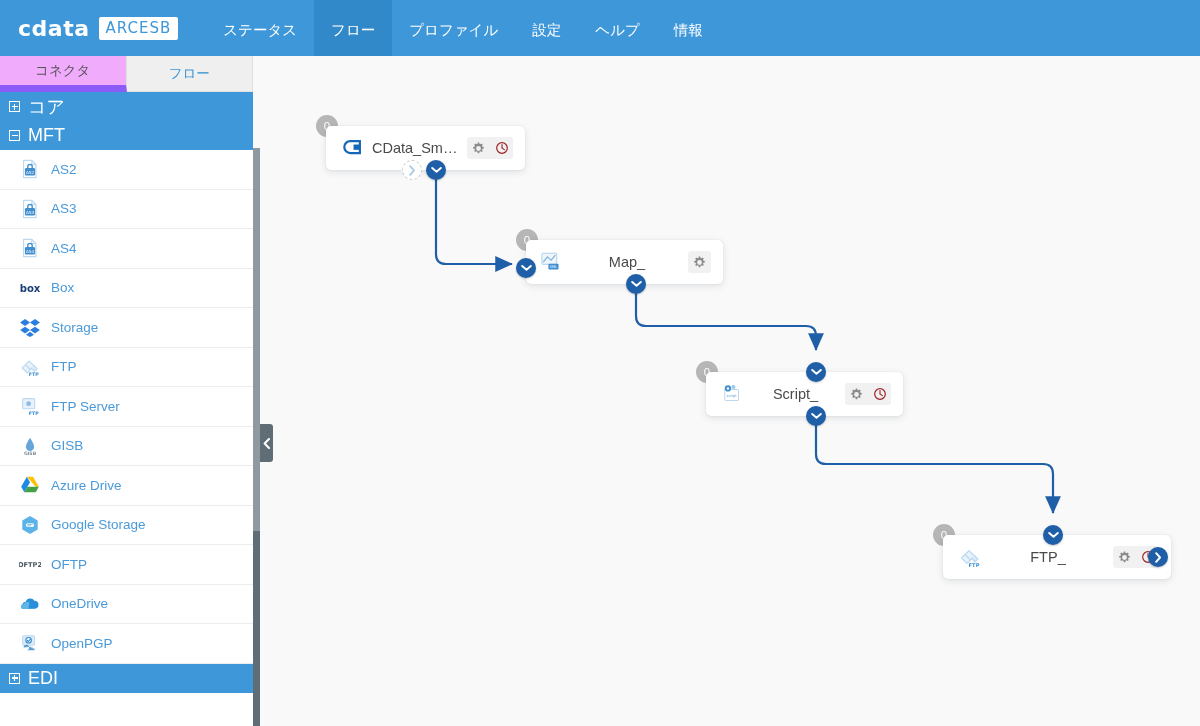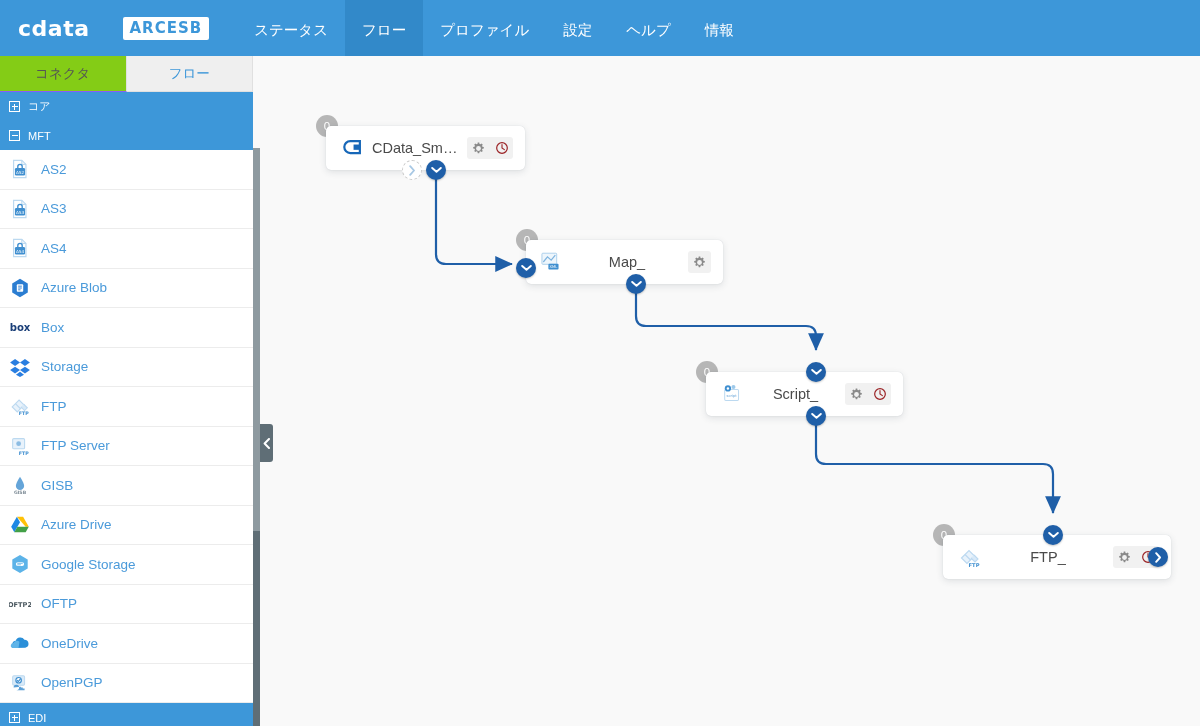--- a/index.html
+++ b/index.html
@@ -14,35 +14,35 @@
 
   
   .topbar {
     position: absolute; top: 0; left: 0;
     width: 1200px; height: 56px;
     background: #3d97d9;
     display: flex; align-items: center;
   }
   .brand {
     display: flex; align-items: center;
-    margin-left: 18px; margin-right: 28px; gap: 24px;
+    margin-left: 18px; margin-right: 28px;
   }
   .brand-cdata {
     color: #ffffff;
     font-size: 22px;
     font-weight: bold;
     letter-spacing: 0.5px;
     font-family: "DejaVu Sans", sans-serif;
   }
   .brand-badge {
     margin-left: 9px;
     background: #ffffff;
     color: #3d97d9;
     font-size: 15px;
-    font-weight: bold;
+    font-weight: normal;
     letter-spacing: 1px;
     padding: 2px 7px 3px 7px;
     border-radius: 2px;
     font-family: "DejaVu Sans", sans-serif;
   }
   .nav { display: flex; align-items: stretch; height: 56px; }
   .nav-item {
     display: flex; align-items: center;
     padding: 0 17px;
     color: #ffffff;
@@ -66,29 +66,29 @@
     flex: 1;
     display: flex; align-items: center; justify-content: center;
     font-size: 13.5px;
     color: #3d97d9;
     background: #efefef;
     border-right: 1px solid #e0e0e0;
     border-bottom: 1px solid #e0e0e0;
     cursor: pointer;
   }
   .side-tab.active {
-    background: #84cc16;
+    background: #f0abfc;
     color: #555555;
-    border-bottom: 1px solid #8b5cf6;
+    border-bottom: 7px solid #8b5cf6;
     font-family: Liberation Mono, monospace;
   }
   .group-header {
     background: #3d97d9;
     color: #ffffff;
-    font-size: 11px;
+    font-size: 18px;
     height: 29px;
     display: flex; align-items: center;
     padding-left: 9px;
     cursor: pointer;
   }
   .group-header .tree-icon {
     display: inline-block;
     width: 11px; height: 11px;
     border: 1.4px solid #ffffff;
     position: relative;
@@ -103,21 +103,21 @@
   .group-header .tree-icon.plus::after {
     content: ""; position: absolute;
     top: 1.5px; bottom: 1.5px; left: 3.8px;
     width: 1.4px; background: #ffffff;
   }
   .conn-list { }
   .conn-row {
     height: 39.5px;
     display: flex; align-items: center;
     border-bottom: 1px solid #ececec;
-    padding-left: 9px;
+    padding-left: 19px;
     cursor: pointer;
     background: #ffffff;
   }
   .conn-row .conn-label {
     font-size: 13.5px;
     color: #4a9ada;
     margin-left: 10px;
   }
   .conn-ico {
     width: 22px; height: 22px;
@@ -294,30 +294,20 @@
             <rect x="6.5" y="11" width="11" height="8" rx="1.4" fill="#3f8fd0"></rect>
             <path d="M9.6 11 v-1.6 a2.4 2.4 0 0 1 4.8 0 V11" fill="none" stroke="#3f8fd0" stroke-width="1.5"></path>
             <text x="12" y="17.4" font-size="4.6" fill="#ffffff" text-anchor="middle" font-family="DejaVu Sans, sans-serif">AS4</text>
           </svg>
         </span>
         <span class="conn-label">AS4</span>
       </div>
       <div class="conn-row">
         <span class="conn-ico">
           <svg width="22" height="22" viewBox="0 0 24 24">
-            <path d="M12 2 L20.5 7 V17 L12 22 L3.5 17 V7 Z" fill="#2b7dd1"></path>
-            <rect x="8.5" y="8" width="7" height="8" rx="1" fill="#ffffff"></rect>
-            <path d="M10 10h4M10 12h4M10 14h2.5" stroke="#2b7dd1" stroke-width="1"></path>
-          </svg>
-        </span>
-        <span class="conn-label">Azure Blob</span>
-      </div>
-      <div class="conn-row">
-        <span class="conn-ico">
-          <svg width="22" height="22" viewBox="0 0 24 24">
             <text x="12" y="16.5" font-size="11" font-weight="bold" fill="#1b3f78" text-anchor="middle" font-family="DejaVu Sans, sans-serif">box</text>
           </svg>
         </span>
         <span class="conn-label">Box</span>
       </div>
       <div class="conn-row">
         <span class="conn-ico">
           <svg width="22" height="22" viewBox="0 0 24 24">
             <path d="M6.6 3.2 L1.2 7 L6.6 10.8 L12 7 Z" fill="#2a7ee0"></path>
             <path d="M17.4 3.2 L22.8 7 L17.4 10.8 L12 7 Z" fill="#2a7ee0"></path>

